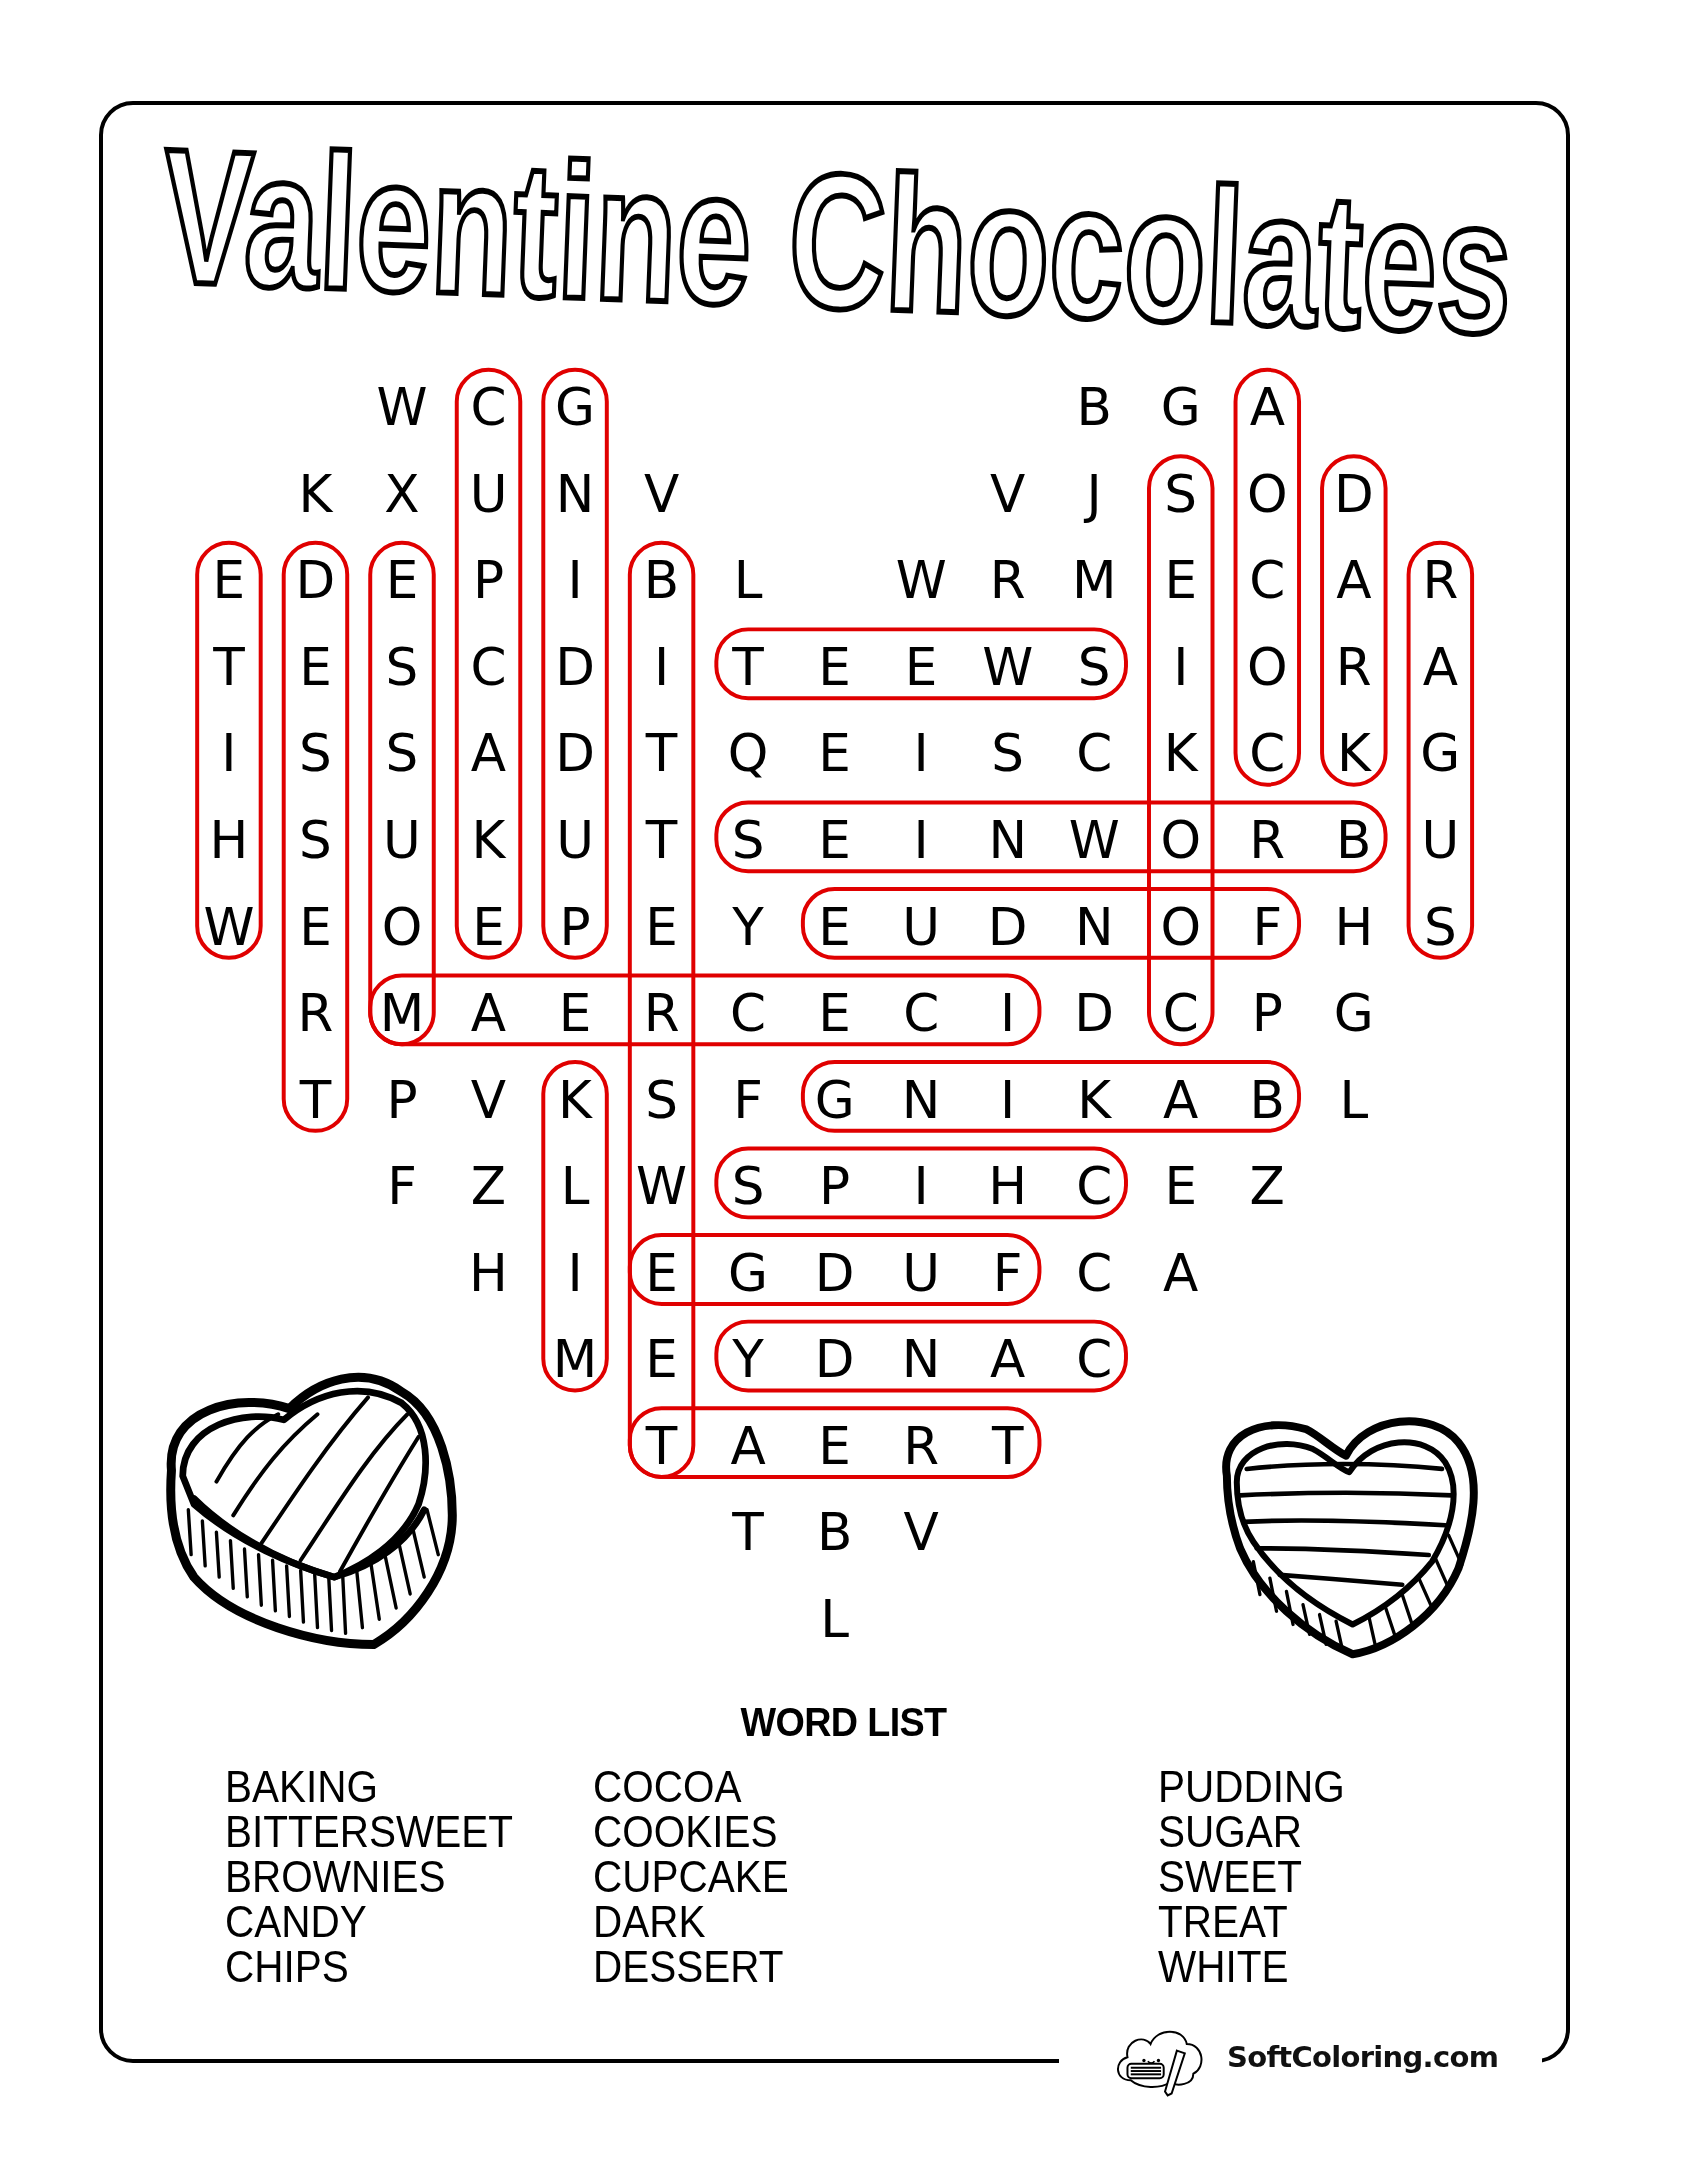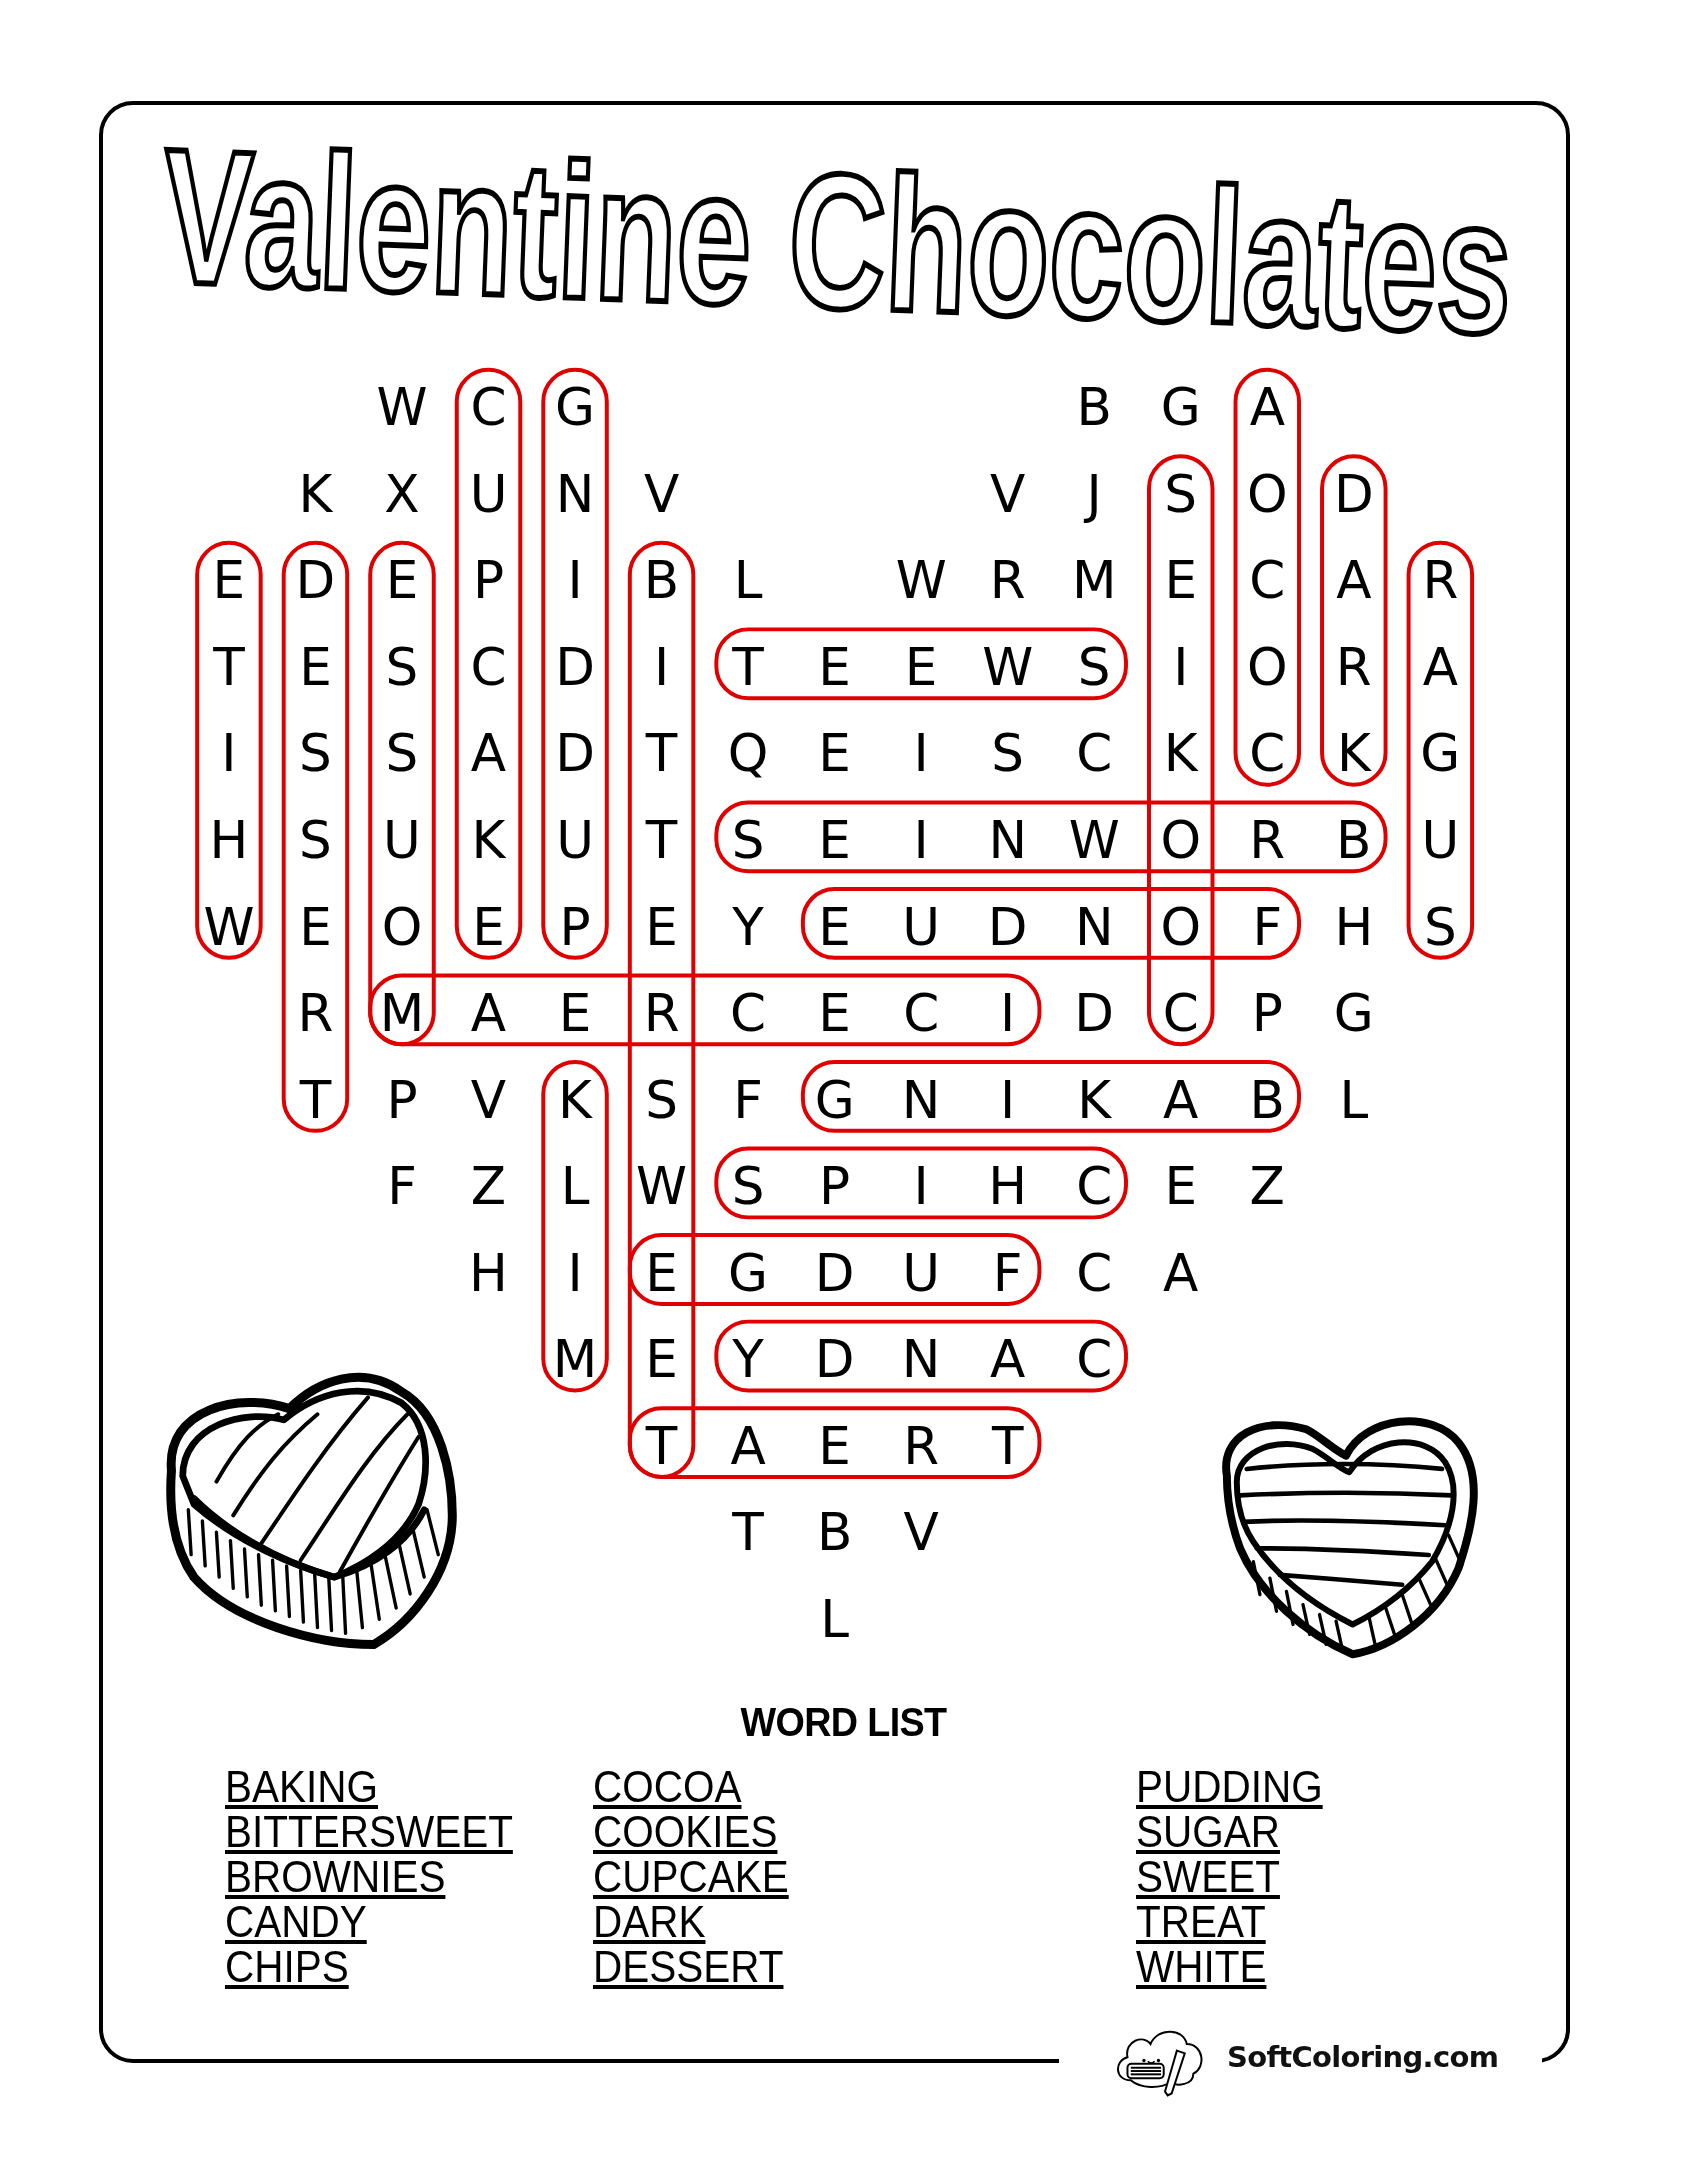--- a/index.html
+++ b/index.html
@@ -7,21 +7,21 @@
   .frame { position: absolute; left: 99px; top: 101px; width: 1471px; height: 1962px; border: 4px solid #000; border-radius: 34px; box-sizing: border-box; }
   .frame-gap { position: absolute; left: 1059px; top: 2051px; width: 483px; height: 20px; background: #fff; }
   .title { position: absolute; left: 129px; top: 149px; width: 1416px; height: 205px; }
   .title svg { width: 100%; height: 100%; overflow: visible; }
   .grid-wrap { position: absolute; left: 0; top: 0; width: 1687px; height: 1720px; }
   .grid-wrap svg { position: absolute; left: 0; top: 0; }
   .cell-letter { font-family: "DejaVu Sans", sans-serif; font-size: 78px; fill: #000; }
   .heart { position: absolute; }
   .wordlist-title { position: absolute; left: 0; width: 1687px; top: 1699px; text-align: center; font-family: "Liberation Sans", sans-serif; font-weight: bold; font-size: 41px; letter-spacing: -0.7px; transform: scaleX(0.92); }
   .wordlist { position: absolute; top: 1764px; left: 225px; width: 1191px; height: 238px; }
-  .wl-col { position: absolute; top: 0; text-decoration: underline; }
+  .wl-col { position: absolute; top: 0; }
   .wl-item { font-family: "Liberation Sans", sans-serif; font-size: 44px; line-height: 45px; color: #000; white-space: nowrap; transform-origin: left top; transform: scaleX(0.92); }
   .logo { position: absolute; left: 1111px; top: 2024px; height: 73px; width: 357px; background: #fff; }
   .logo-text { position: absolute; left: 116px; top: 16px; font-family: "DejaVu Sans", sans-serif; font-weight: bold; font-size: 29px; color: #111; letter-spacing: -0.7px; text-align: center; }
 </style>
 </head>
 <body>
 
 <div class="frame"></div>
 <div class="frame-gap"></div>
 
@@ -285,21 +285,21 @@
     <div class="wl-item">CANDY</div>
     <div class="wl-item">CHIPS</div>
   </div>
   <div class="wl-col" style="left:347px;margin-left:21px;">
     <div class="wl-item">COCOA</div>
     <div class="wl-item">COOKIES</div>
     <div class="wl-item">CUPCAKE</div>
     <div class="wl-item">DARK</div>
     <div class="wl-item">DESSERT</div>
   </div>
-  <div class="wl-col" style="left:911px;">
+  <div class="wl-col" style="left:933px;">
     <div class="wl-item">PUDDING</div>
     <div class="wl-item">SUGAR</div>
     <div class="wl-item">SWEET</div>
     <div class="wl-item">TREAT</div>
     <div class="wl-item">WHITE</div>
   </div>
 </div>
 
 <div class="logo">
   <svg width="112" height="73" viewBox="0 0 170 110" style="position:absolute;left:0;top:0;">

